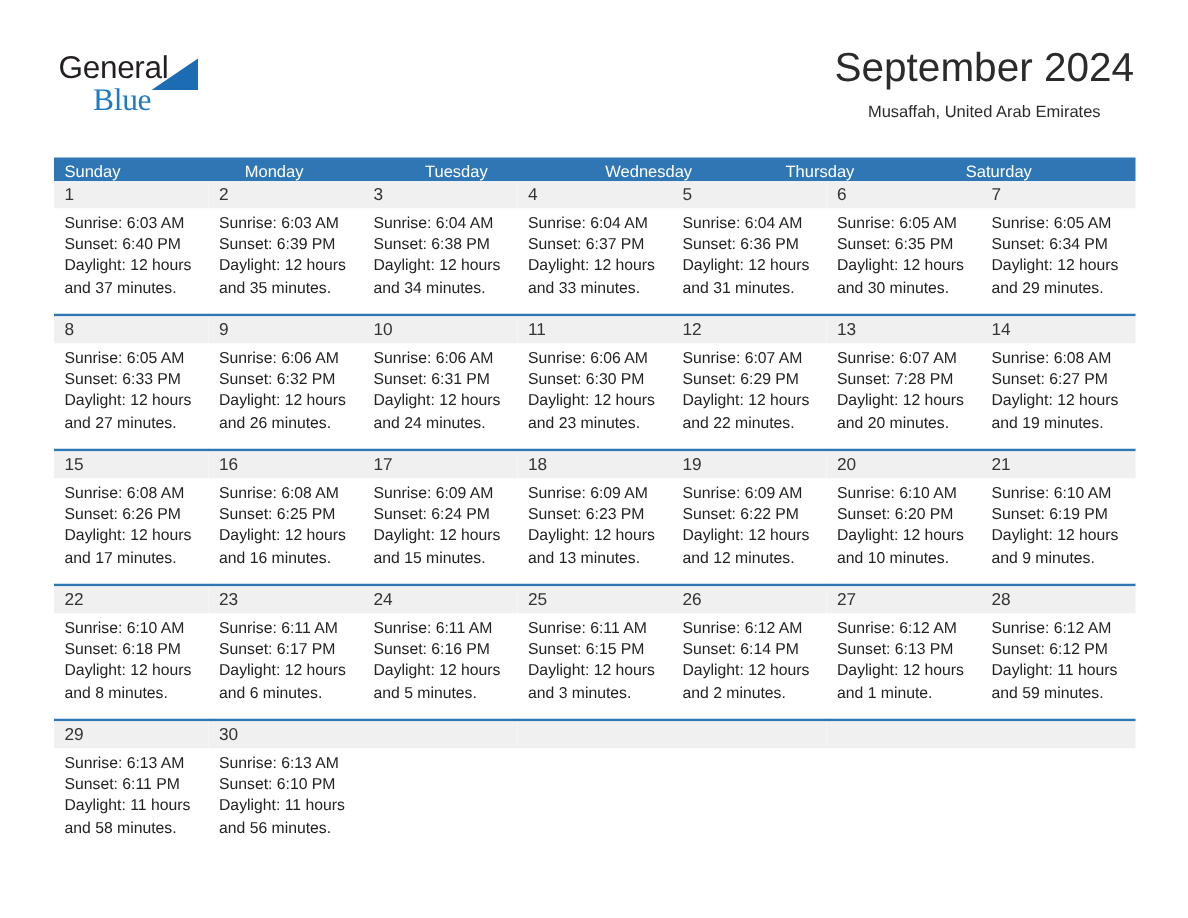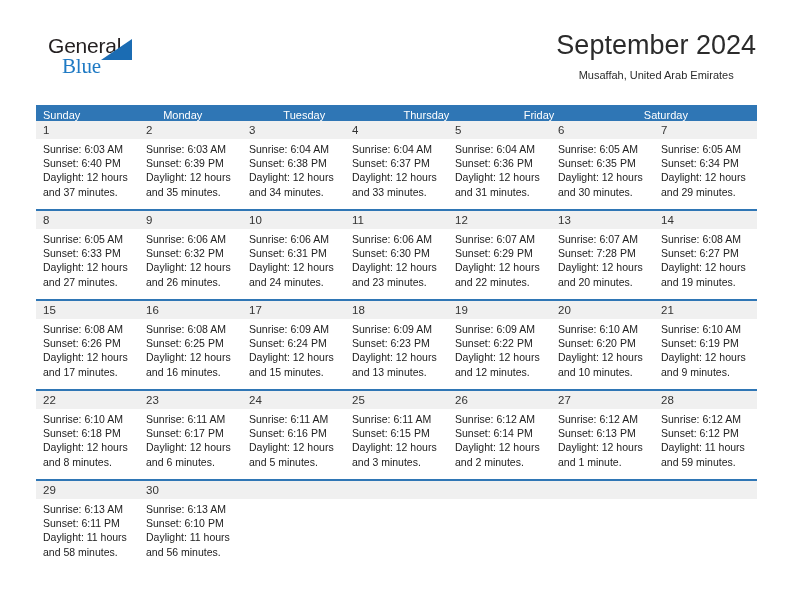--- a/index.html
+++ b/index.html
@@ -31,21 +31,21 @@
   }
   .logo {
     position: absolute;
     left: 36px;
     top: 34px;
     width: 150px;
     height: 48px;
   }
   .logo-general {
     position: absolute;
-    left: 12px;
+    left: 3px;
     top: 0;
     font-size: 21px;
     letter-spacing: -0.2px;
     color: #231f20;
     font-family: "Liberation Sans", sans-serif;
   }
   .logo-blue {
     position: absolute;
     left: 26px;
     top: 20px;
@@ -161,22 +161,22 @@
       <div class="cal-subtitle">Musaffah, United Arab Emirates</div>
     </div>
 
   </div>
 
   <div class="calendar">
     <div class="cal-head" id="weekday-header">
         <div class="dow">Sunday</div>
         <div class="dow">Monday</div>
         <div class="dow">Tuesday</div>
+        <div class="dow">Wednesday</div>
         <div class="dow">Thursday</div>
-        <div class="dow">Friday</div>
         <div class="dow">Saturday</div>
       </div>
     <div id="weeks-container">
         <div class="week first">
           <div class="day">
             <div class="day-num-band">
               <div class="day-num">1</div>
             </div>
             <div class="day-body">
               <div class="day-line">Sunrise: 6:03 AM</div>

